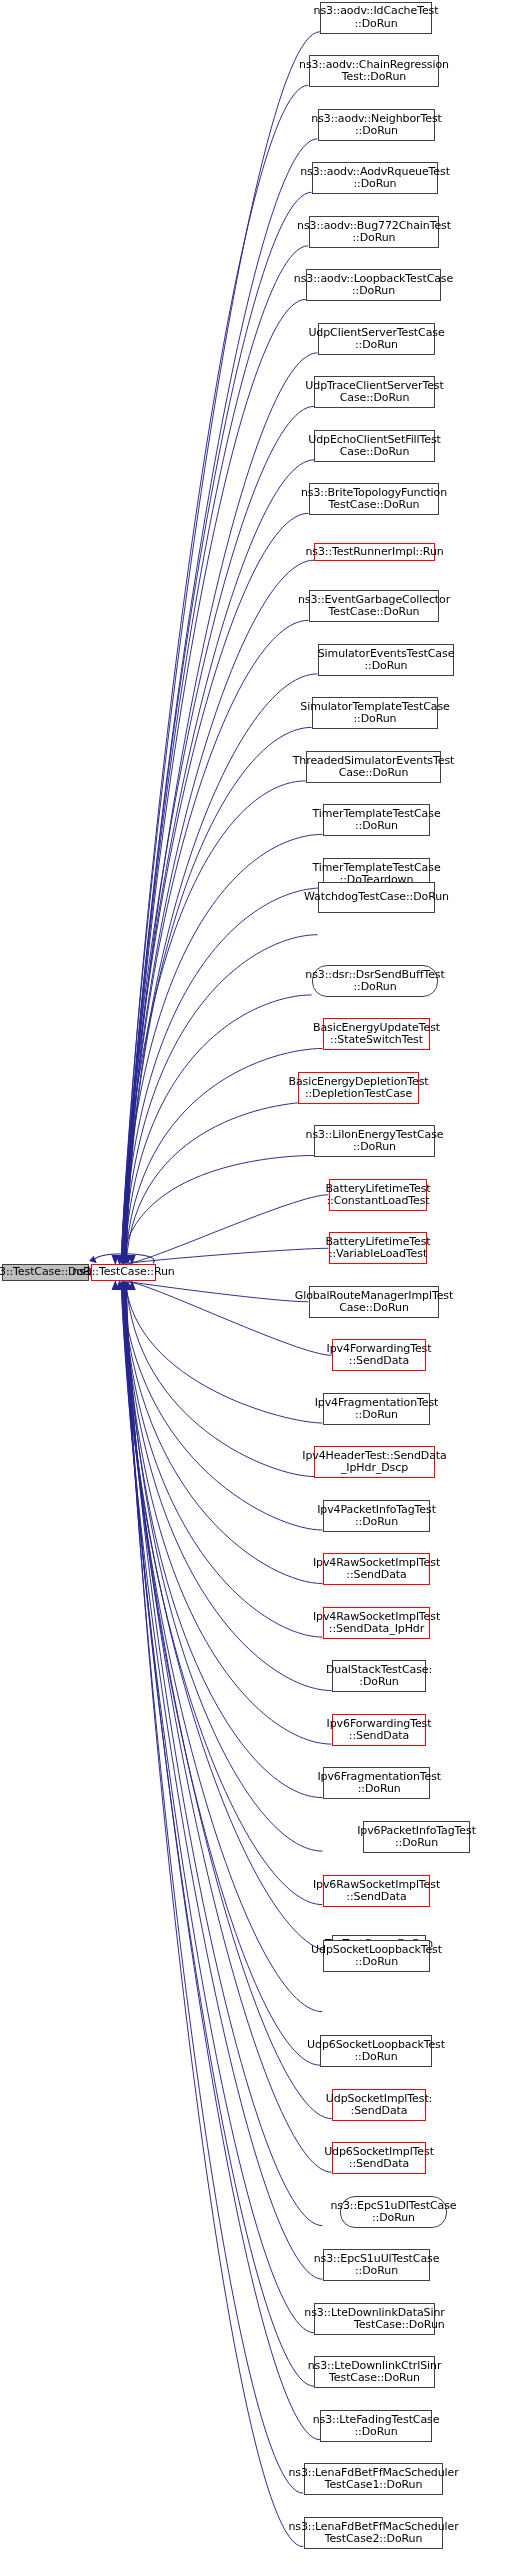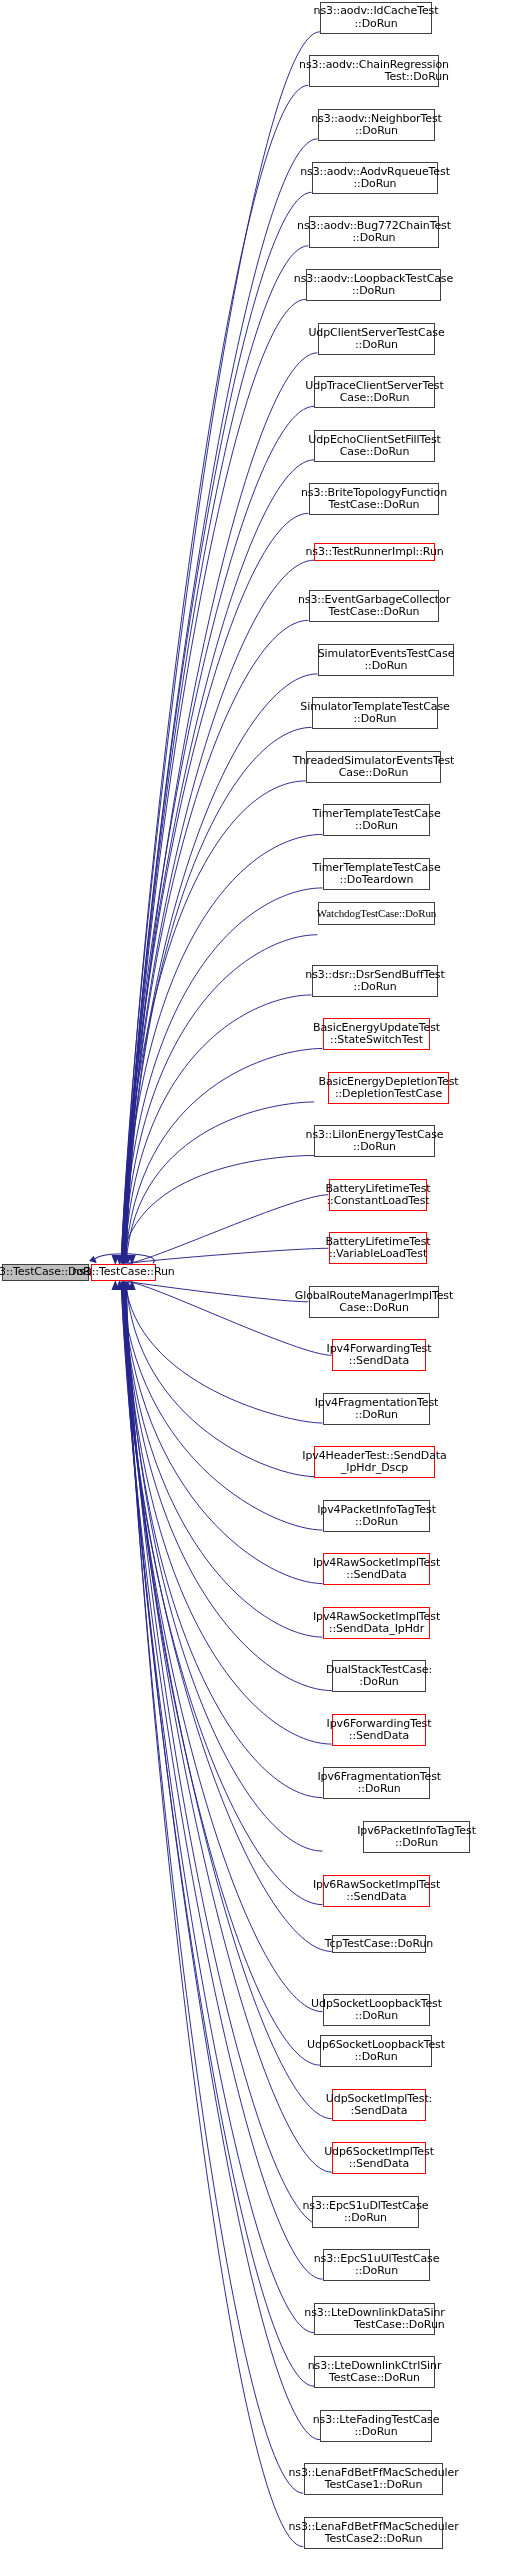--- a/index.html
+++ b/index.html
@@ -95,21 +95,21 @@
       <div class="node root" style="left: 1.7px; top: 1264px; width: 87px; height: 16.7px;">
         <span class="lbl">ns3::TestCase::DoRun</span>
       </div>
       <div class="node hl" style="left: 91px; top: 1264px; width: 65px; height: 16.7px;">
         <span class="lbl">ns3::TestCase::Run</span>
       </div>
       <div class="node" style="left: 320px; top: 1.7px; width: 112px; height: 32px;">
         <span class="lbl">ns3::aodv::IdCacheTest
 ::DoRun</span>
       </div>
-      <div class="node" style="left: 309px; top: 55px; width: 130px; height: 32px; text-align: right;">
+      <div class="node" style="left: 309px; top: 55px; width: 130px; height: 32px;">
         <span class="lbl">ns3::aodv::ChainRegression
 Test::DoRun</span>
       </div>
       <div class="node" style="left: 318px; top: 109px; width: 117px; height: 32px;">
         <span class="lbl">ns3::aodv::NeighborTest
 ::DoRun</span>
       </div>
       <div class="node" style="left: 312px; top: 162px; width: 126px; height: 32px;">
         <span class="lbl">ns3::aodv::AodvRqueueTest
 ::DoRun</span>
@@ -158,32 +158,32 @@
 Case::DoRun</span>
       </div>
       <div class="node" style="left: 323px; top: 804px; width: 107px; height: 32px;">
         <span class="lbl">TimerTemplateTestCase
 ::DoRun</span>
       </div>
       <div class="node" style="left: 323px; top: 858px; width: 107px; height: 32px;">
         <span class="lbl">TimerTemplateTestCase
 ::DoTeardown</span>
       </div>
-      <div class="node" style="left: 318px; top: 902px; width: 117px; height: 23px; font-family: Liberation Serif, serif;">
+      <div class="node" style="left: 318px; top: 882px; width: 117px; height: 31px;">
         <span class="lbl">WatchdogTestCase::DoRun</span>
       </div>
-      <div class="node" style="left: 312px; top: 965px; width: 126px; height: 32px;">
+      <div class="node" style="left: 312px; top: 965px; width: 126px; height: 32px; border-radius: 15px;">
         <span class="lbl">ns3::dsr::DsrSendBuffTest
 ::DoRun</span>
       </div>
       <div class="node hl" style="left: 323px; top: 1018px; width: 107px; height: 32px;">
         <span class="lbl">BasicEnergyUpdateTest
 ::StateSwitchTest</span>
       </div>
-      <div class="node hl" style="left: 328px; top: 1072px; width: 121px; height: 32px;">
+      <div class="node hl" style="left: 298px; top: 1072px; width: 121px; height: 32px;">
         <span class="lbl">BasicEnergyDepletionTest
 ::DepletionTestCase</span>
       </div>
       <div class="node" style="left: 314px; top: 1125px; width: 121px; height: 32px;">
         <span class="lbl">ns3::LiIonEnergyTestCase
 ::DoRun</span>
       </div>
       <div class="node hl" style="left: 329px; top: 1179px; width: 98px; height: 32px;">
         <span class="lbl">BatteryLifetimeTest
 ::ConstantLoadTest</span>
@@ -236,37 +236,37 @@
         <span class="lbl">Ipv6PacketInfoTagTest
 ::DoRun</span>
       </div>
       <div class="node hl" style="left: 323px; top: 1875px; width: 107px; height: 32px;">
         <span class="lbl">Ipv6RawSocketImplTest
 ::SendData</span>
       </div>
       <div class="node" style="left: 332px; top: 1935px; width: 94px; height: 18.4px;">
         <span class="lbl">TcpTestCase::DoRun</span>
       </div>
-      <div class="node" style="left: 323px; top: 1994px; width: 107px; height: 32px;">
+      <div class="node" style="left: 323px; top: 1940px; width: 107px; height: 32px;">
         <span class="lbl">UdpSocketLoopbackTest
 ::DoRun</span>
       </div>
       <div class="node" style="left: 320px; top: 2035px; width: 112px; height: 32px;">
         <span class="lbl">Udp6SocketLoopbackTest
 ::DoRun</span>
       </div>
       <div class="node hl" style="left: 332px; top: 2089px; width: 94px; height: 32px;">
         <span class="lbl">UdpSocketImplTest:
 :SendData</span>
       </div>
       <div class="node hl" style="left: 332px; top: 2142px; width: 94px; height: 32px;">
         <span class="lbl">Udp6SocketImplTest
 ::SendData</span>
       </div>
-      <div class="node" style="left: 312px; top: 2196px; width: 107px; height: 32px;">
+      <div class="node" style="left: 340px; top: 2196px; width: 107px; height: 32px; border-radius: 15px;">
         <span class="lbl">ns3::EpcS1uDlTestCase
 ::DoRun</span>
       </div>
       <div class="node" style="left: 323px; top: 2249px; width: 107px; height: 32px;">
         <span class="lbl">ns3::EpcS1uUlTestCase
 ::DoRun</span>
       </div>
       <div class="node" style="left: 314px; top: 2303px; width: 121px; height: 32px; text-align: right;">
         <span class="lbl">ns3::LteDownlinkDataSinr
 TestCase::DoRun</span>

